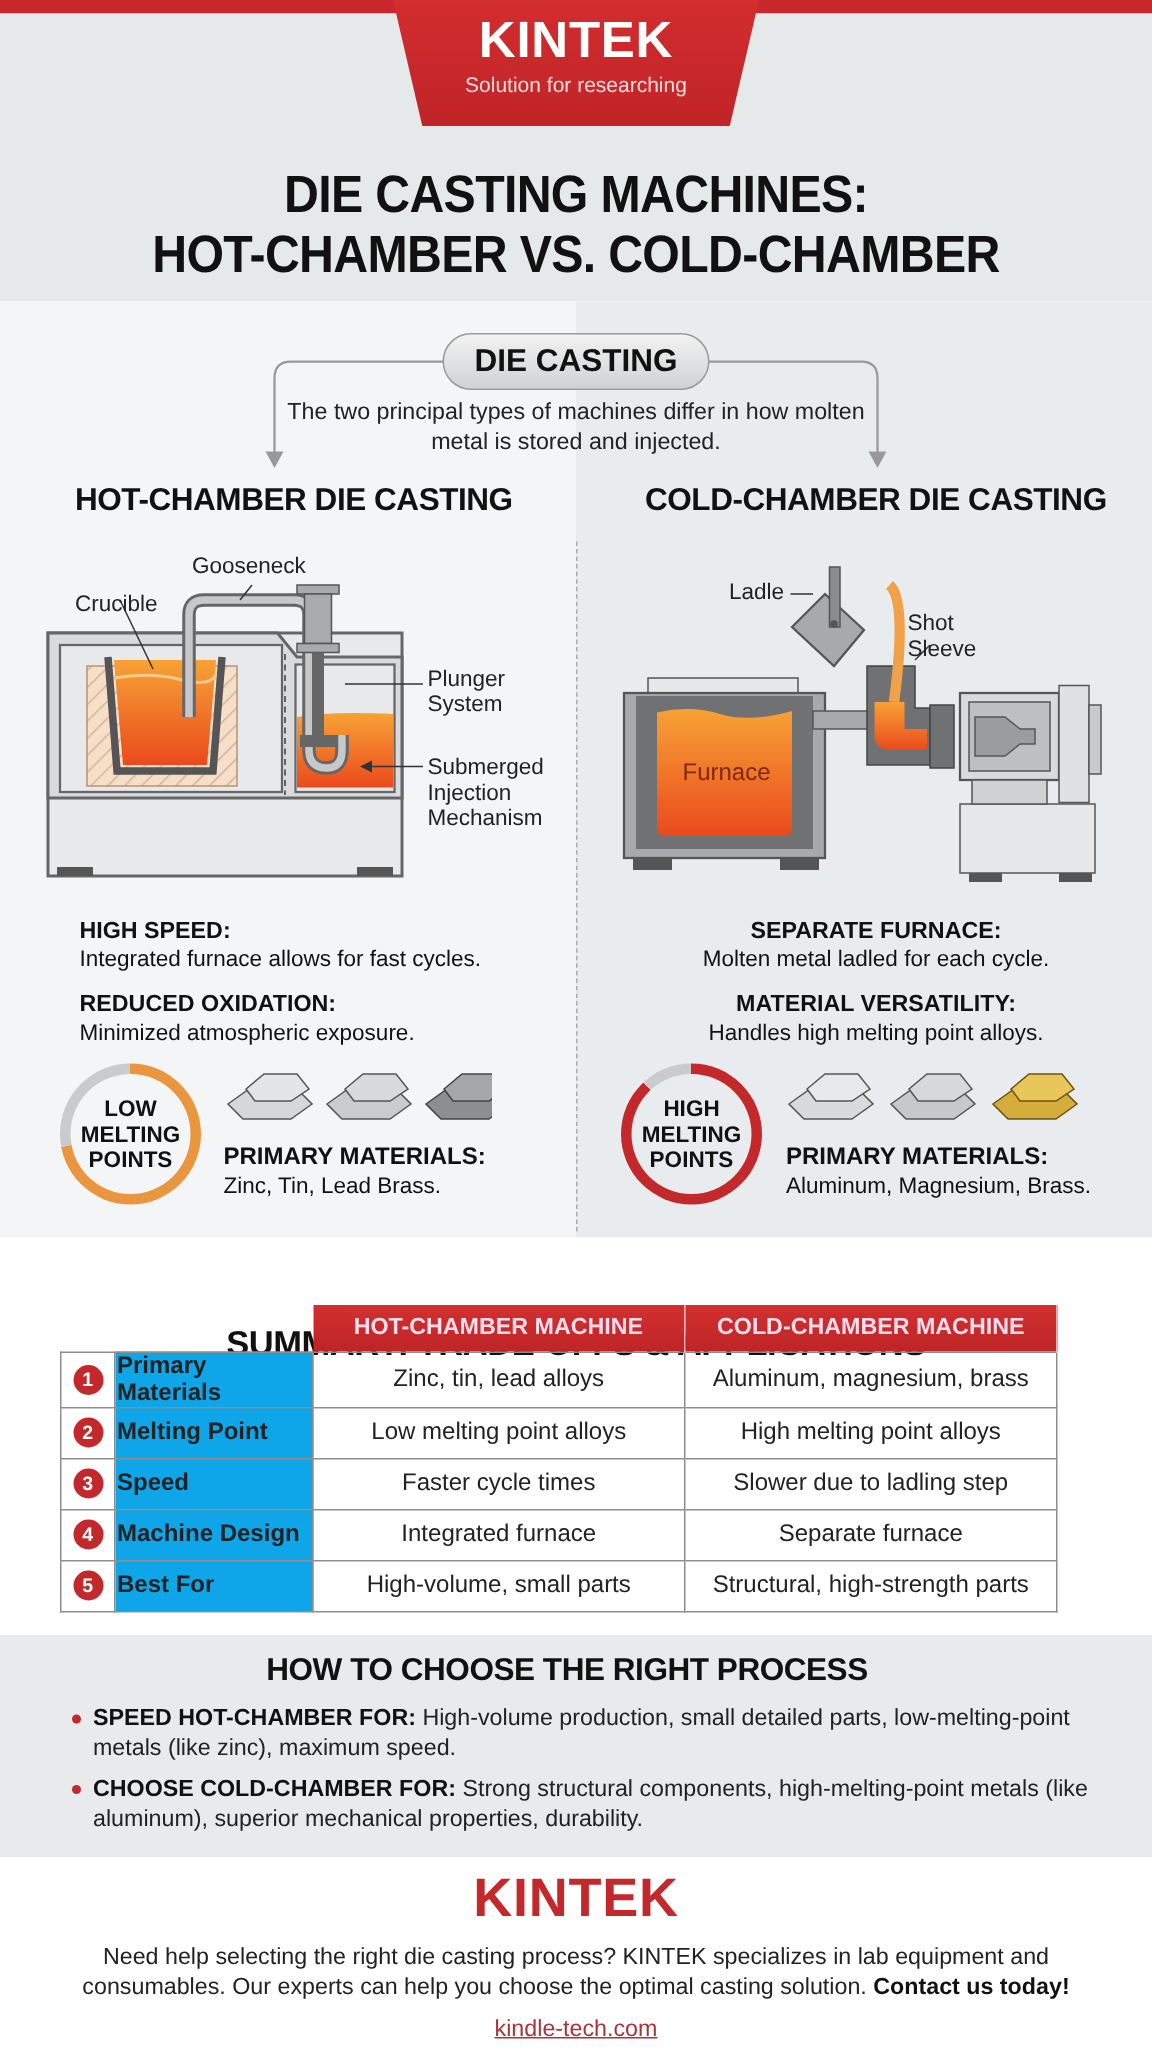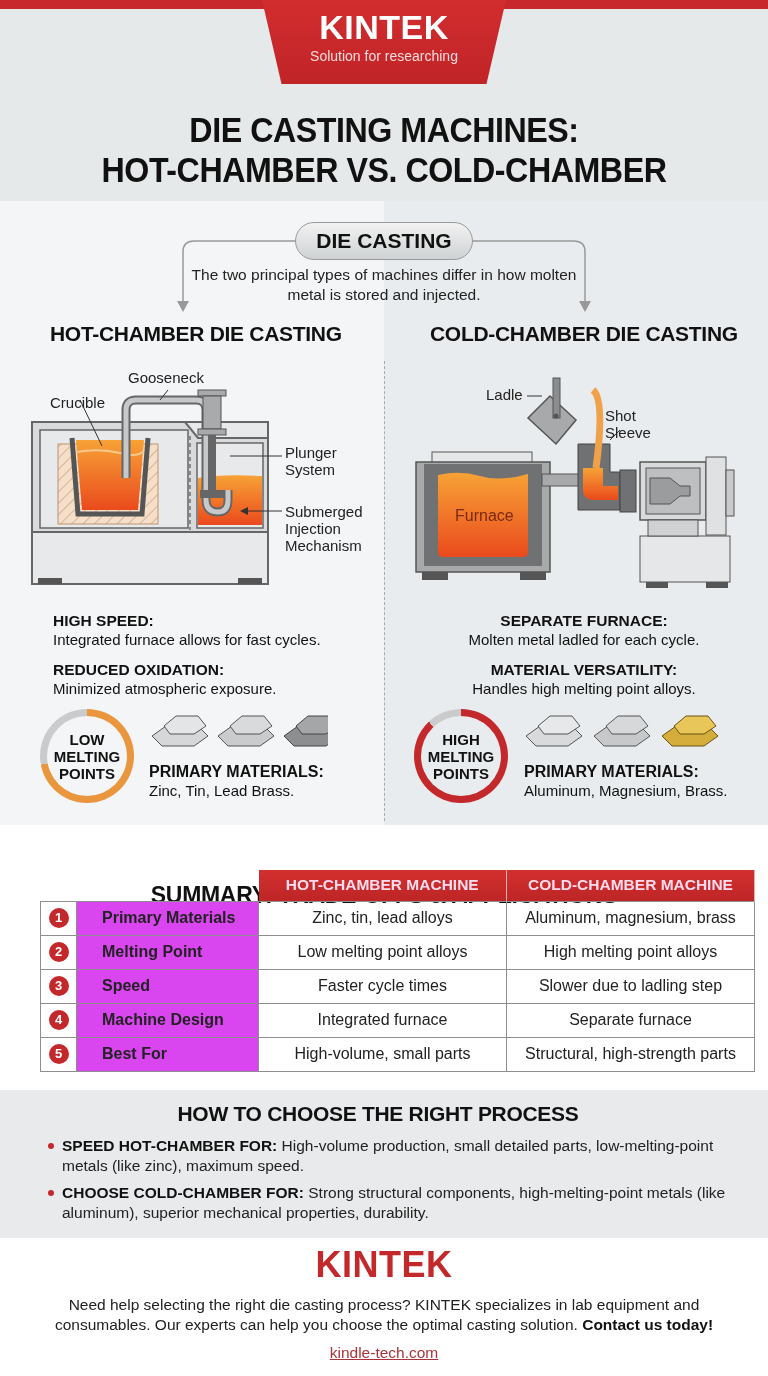--- a/index.html
+++ b/index.html
@@ -46,21 +46,21 @@
   .mat { position: absolute; font-size: 15px; line-height: 19px; }
   .mat .h { font-weight: bold; font-size: 16px; }
 
   .summary-title { position: absolute; left: 0; top: 836px; width: 768px; text-align: center; font-size: 23px; font-weight: bold; letter-spacing: -0.3px; margin-top: 46px; }
 
   table.sum { position: absolute; left: 40px; top: 870px; border-collapse: collapse; font-size: 16px; }
   table.sum th { background: linear-gradient(#d3302f, #bd2526); color: #fde; font-weight: bold; font-size: 15.5px; height: 31px; border-right: 1px solid #e6b0b0; }
   table.sum th.blank { background: transparent; border: none; }
   table.sum td { border: 1px solid #8e8e8e; height: 34px; text-align: center; color: #222; }
   table.sum td.num { width: 36px; background: #fff; }
-  table.sum td.lab { width: 182px; text-align: left; padding-left: 25px; font-weight: bold; background: #d946ef; }
+  table.sum td.lab { width: 132px; text-align: left; padding-left: 1px; font-weight: bold; background: #0ea5e9; }
   table.sum td.hot { width: 248px; }
   table.sum td.cold { width: 248px; margin-left: 31px; }
   .numdot { display: inline-block; width: 20px; height: 20px; border-radius: 50%; background: #c3282b; color: #fff; font-size: 13px; font-weight: bold; line-height: 20px; text-align: center; }
 
   .choose { position: absolute; left: 0; top: 1090px; width: 768px; height: 148px; background: #e8eaeb; }
   .choose .t { position: absolute; left: 2px; top: 12px; width: 752px; text-align: center; font-size: 21px; font-weight: bold; letter-spacing: -0.3px; }
   .choose ul { position: absolute; left: 46px; top: 46px; width: 690px; list-style: none; }
   .choose li { position: relative; padding-left: 16px; font-size: 15.5px; line-height: 20px; margin-bottom: 7px; color: #222; }
   .choose li::before { content: ""; position: absolute; left: 2px; top: 7px; width: 6px; height: 6px; border-radius: 50%; background: #c3282b; }
   .choose li b { font-weight: bold; color: #111; }

